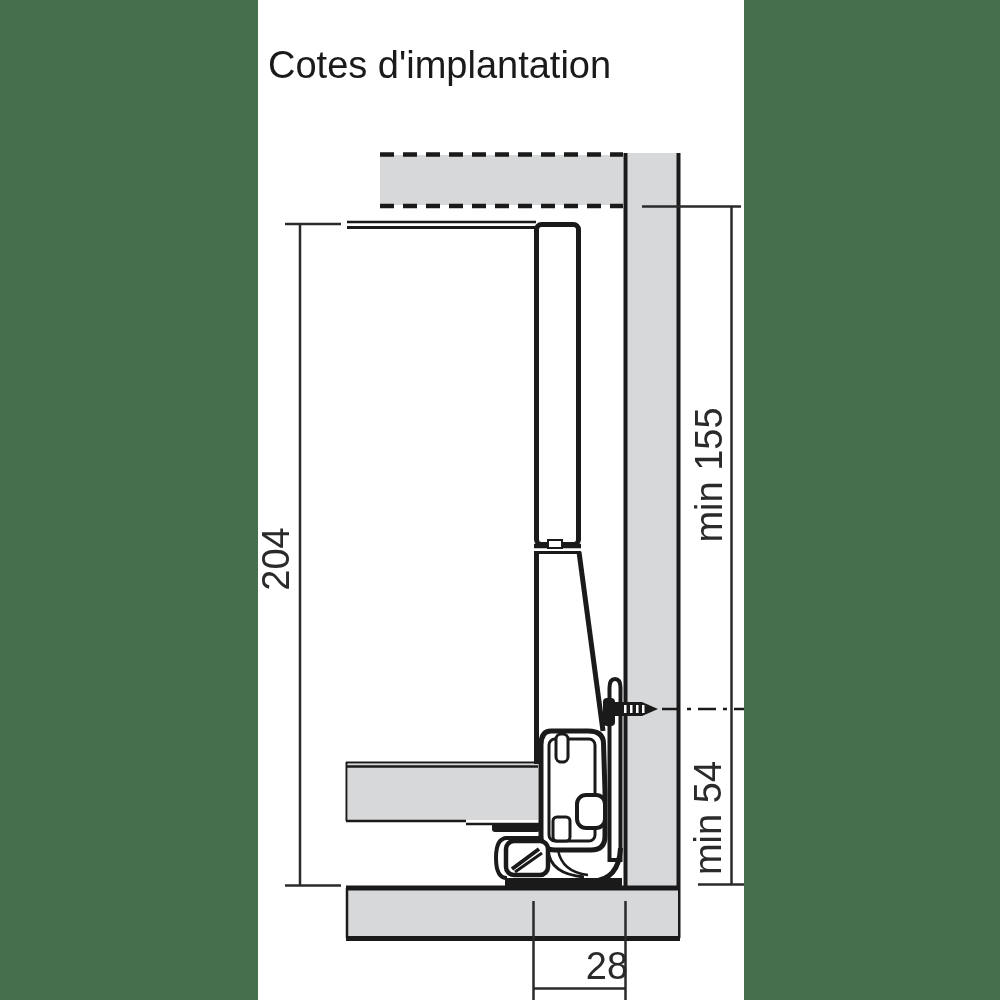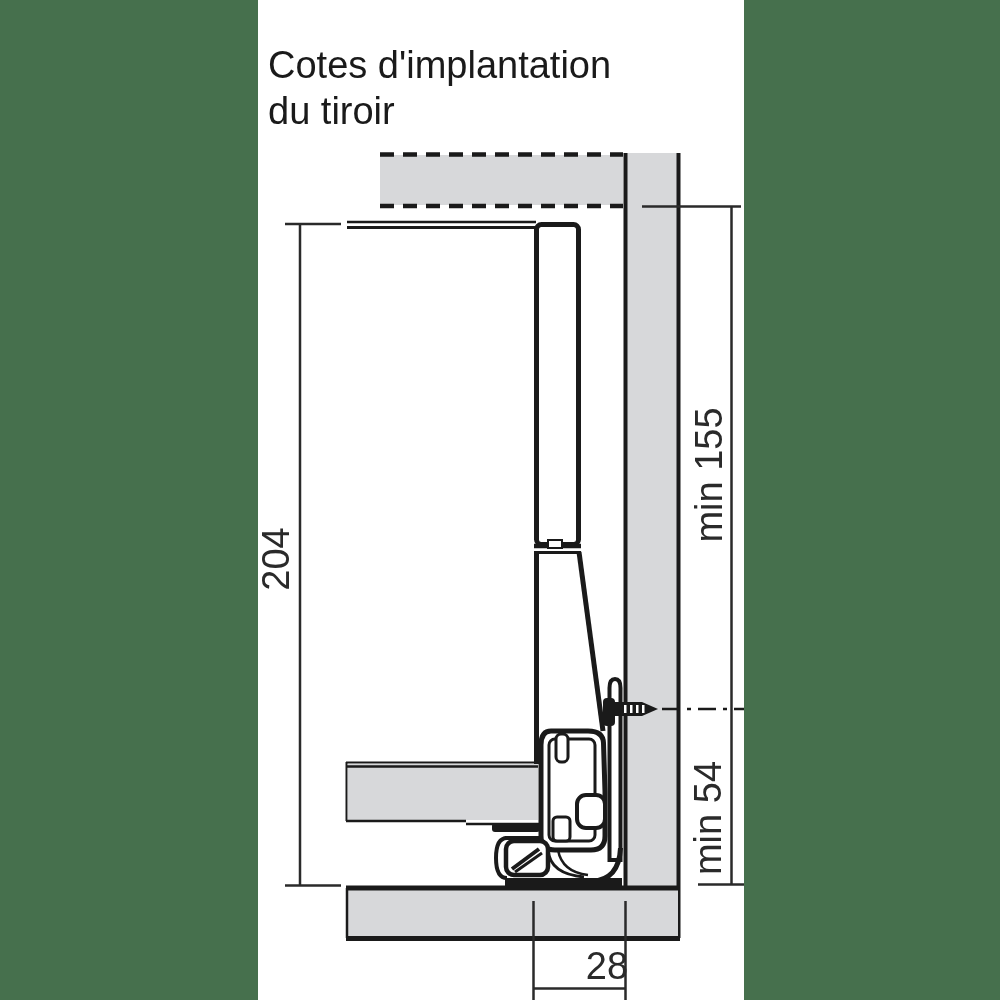--- a/index.html
+++ b/index.html
@@ -31,21 +31,20 @@
   }
   .rot{transform:rotate(-90deg);}
 </style>
 </head>
 <body>
 
 <div class="sheet"></div>
 
 <div class="title">
   <div>Cotes d'implantation</div>
-  <div>du tiroir</div>
 </div>
 
 <svg class="svg-layer" viewBox="0 0 1000 1000">
 
   <g>
     <rect class="panel" x="380" y="155" width="243" height="50"></rect>
     <path class="ln" d="M380,154.5 H623" stroke-width="4.5" stroke-dasharray="14 9"></path>
     <path class="ln" d="M380,206 H623" stroke-width="4.5" stroke-dasharray="14 9"></path>
   </g>
 

